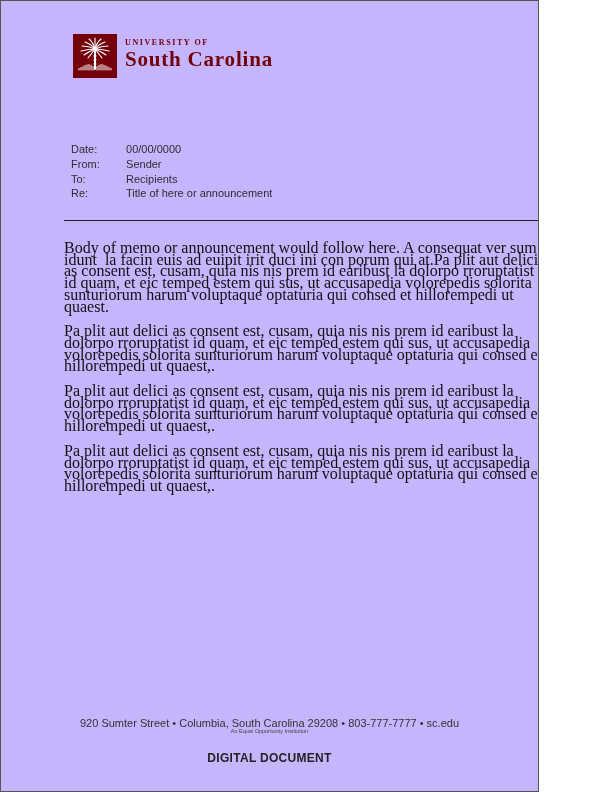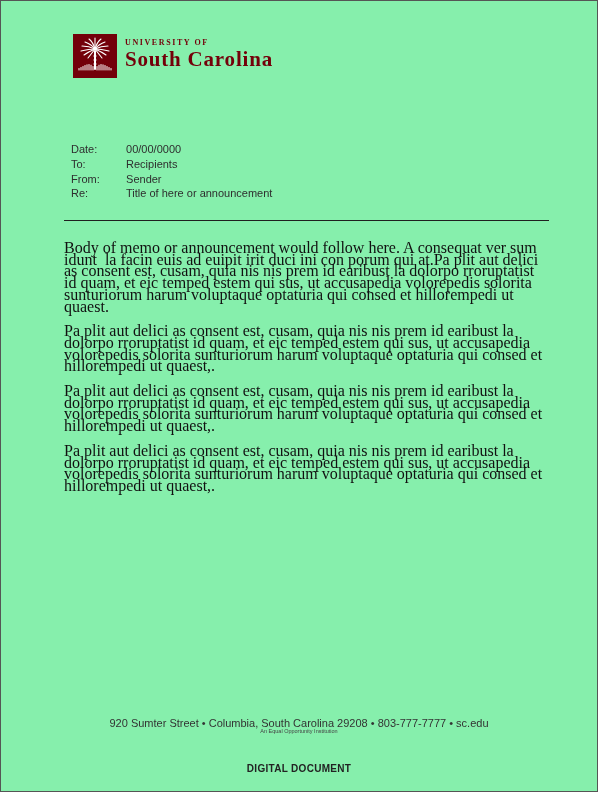--- a/index.html
+++ b/index.html
@@ -1,21 +1,21 @@
 <!DOCTYPE html>
 <html><head>
 <meta charset="utf-8">
 <style>
   html, body { margin: 0; padding: 0; background: #ffffff; }
   .page {
     position: relative;
-    width: 598px;
+    width: 539px;
     height: 792px;
     box-sizing: border-box;
-    background: #86efac;
+    background: #c4b5fd;
     border: 1px solid #555;
     overflow: hidden;
     font-family: "Liberation Sans", sans-serif;
   }
 
   
   .letterhead { position: absolute; left: 72px; top: 33px; display: flex; }
   .logo-box {
     width: 44px; height: 44px;
     background: #73000a;
@@ -66,22 +66,22 @@
   .memo-body p { margin: 0 0 13px 0; white-space: pre-wrap; }
 
   
   .page-footer {
     position: absolute; left: 0; right: 0; top: 717px;
     text-align: center; color: #333333;
   }
   .footer-address { font-size: 11px; line-height: 10px; }
   .footer-eoi { font-size: 5.5px; line-height: 7px; color: #444444; }
   .footer-doctype {
-    margin-top: 28px;
-    font-size: 10px; font-weight: bold; letter-spacing: 0.3px;
+    margin-top: 16px;
+    font-size: 12px; font-weight: bold; letter-spacing: 0.3px;
     color: #222222;
   }
 </style>
 </head>
 <body>
 
 <div class="page">
 
   <header class="letterhead">
     <div class="logo-box">
@@ -138,26 +138,26 @@
       <div class="wm2">South Carolina</div>
     </div>
   </header>
 
   <section class="memo-fields">
     <div class="field-row">
       <span class="field-label">Date:</span>
       <span class="field-value">00/00/0000</span>
     </div>
     <div class="field-row">
+      <span class="field-label">From:</span>
+      <span class="field-value">Sender</span>
+    </div>
+    <div class="field-row">
       <span class="field-label">To:</span>
       <span class="field-value">Recipients</span>
-    </div>
-    <div class="field-row">
-      <span class="field-label">From:</span>
-      <span class="field-value">Sender</span>
     </div>
     <div class="field-row">
       <span class="field-label">Re:</span>
       <span class="field-value">Title of here or announcement</span>
     </div>
   </section>
 
   <div class="rule"></div>
 
   <main class="memo-body">

